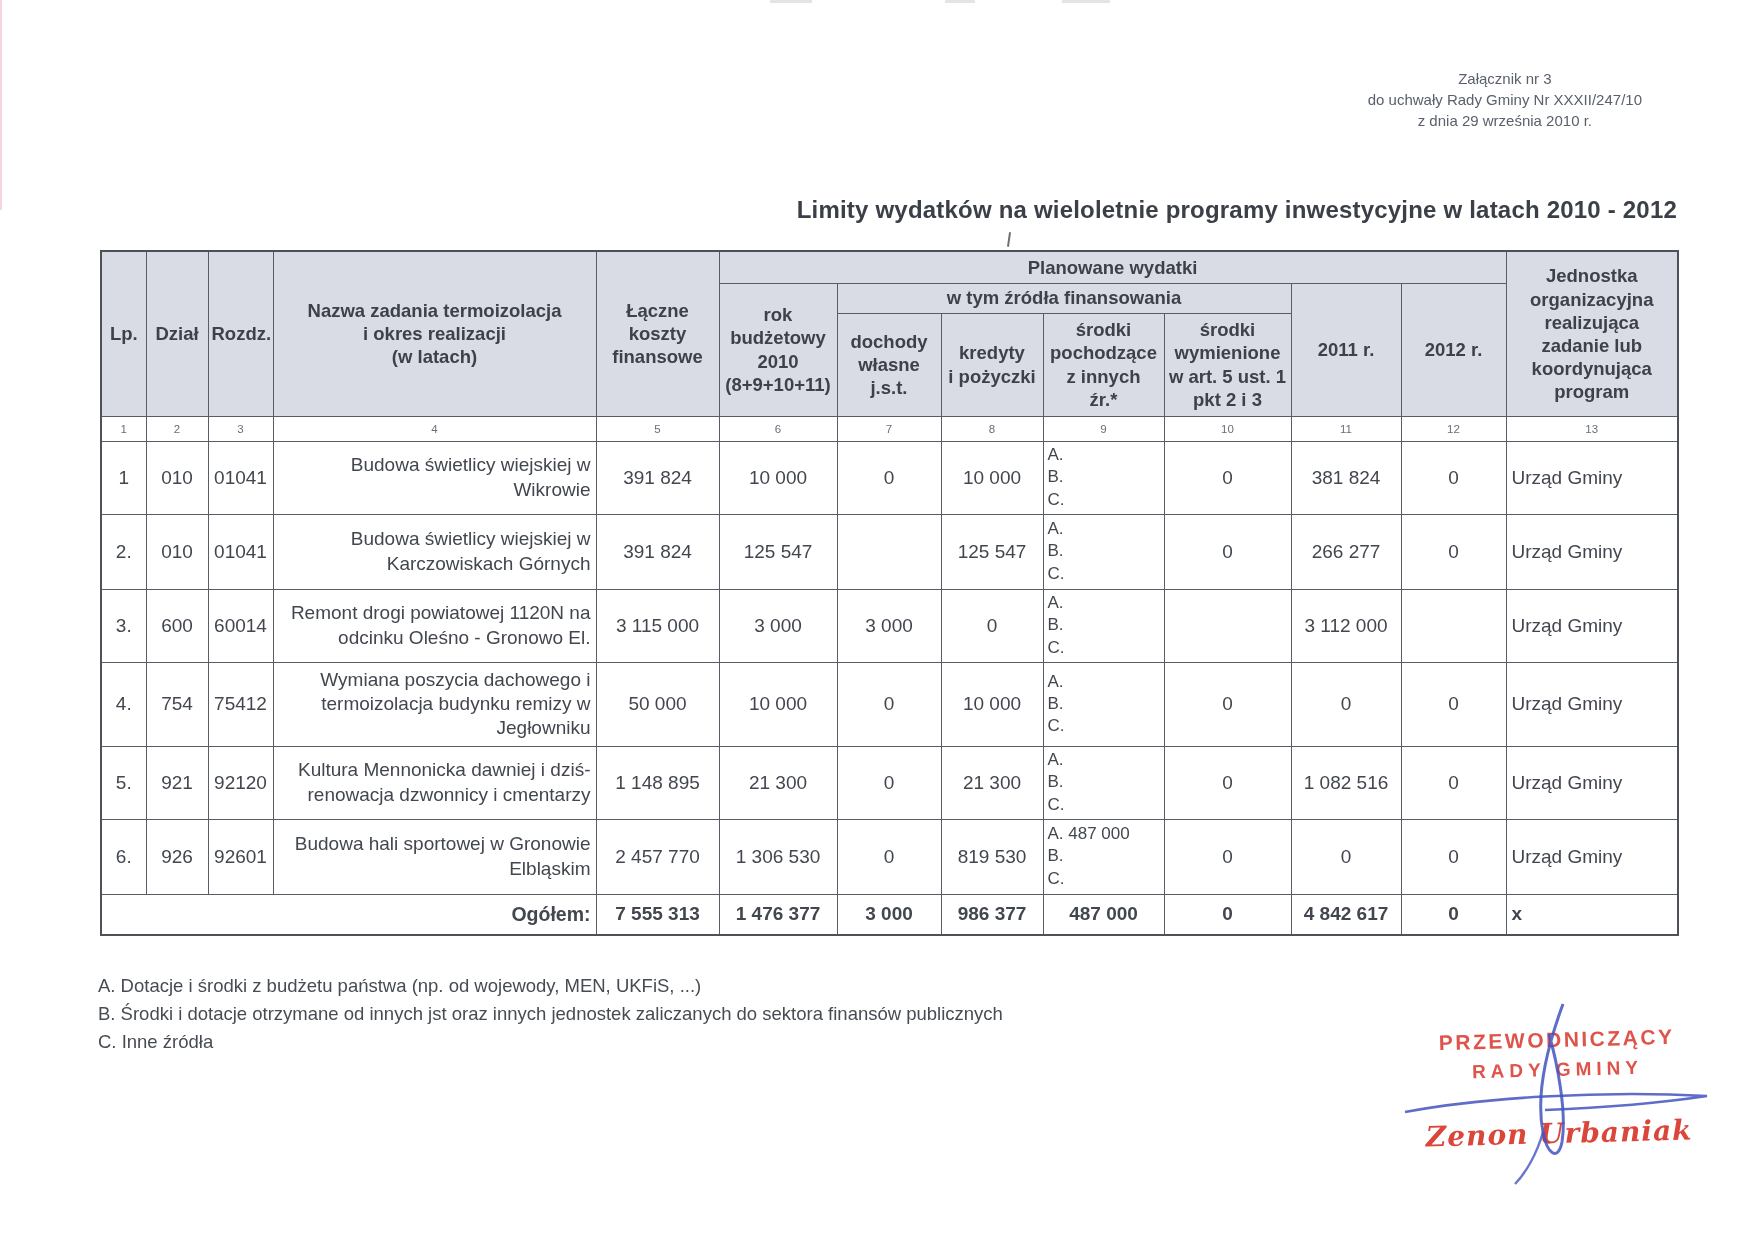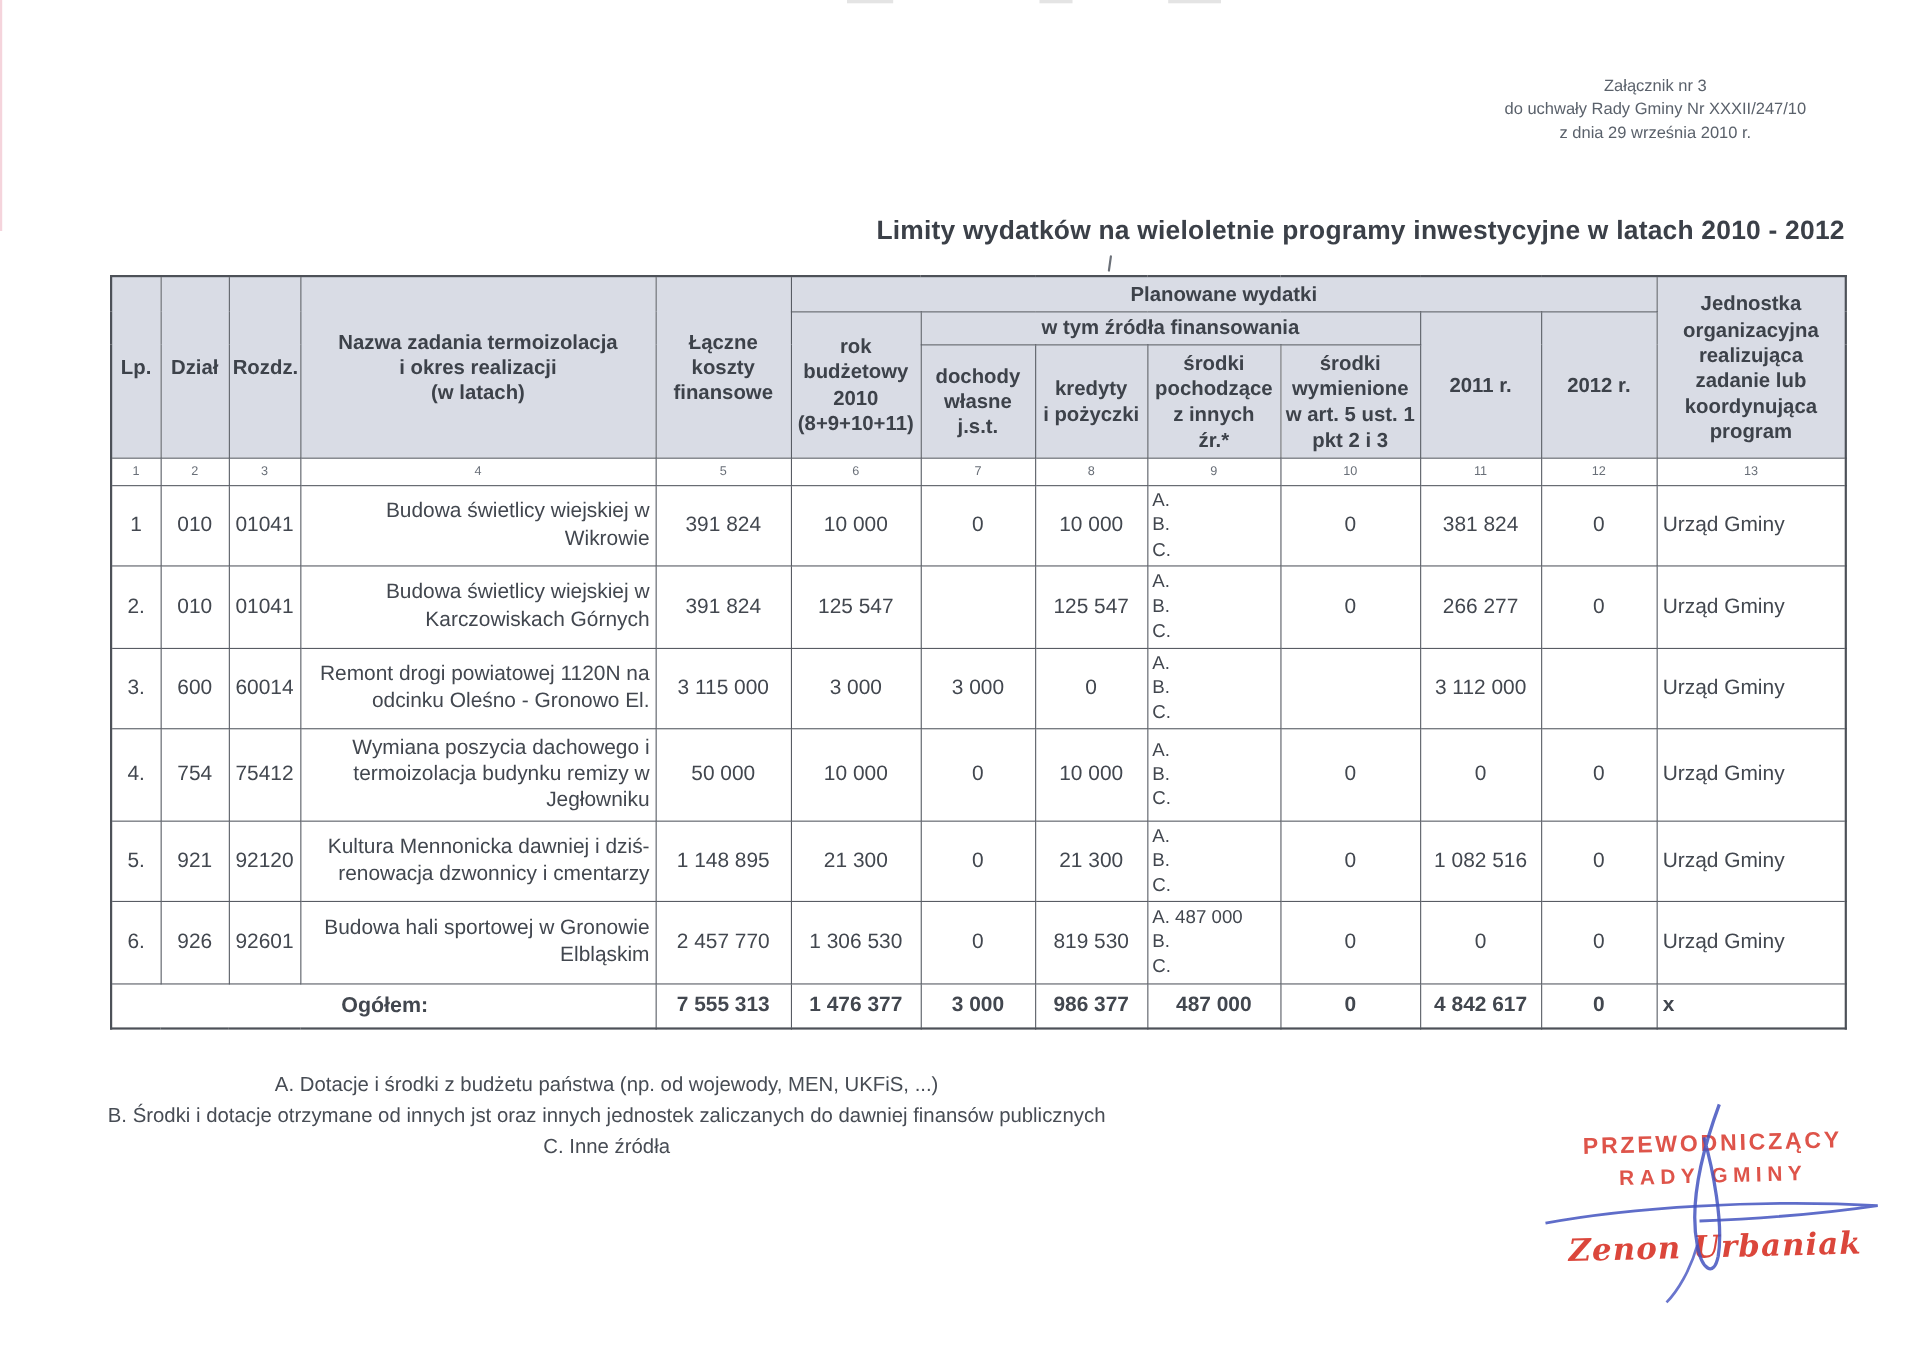--- a/index.html
+++ b/index.html
@@ -38,27 +38,27 @@
   .limits td { font-size:19px; color:#42474f; padding:2px 5px; background:#fff; }
   tr.colnum-row td {
     font-size:11.5px; color:#696f78; text-align:center; height:25px; padding:1px;
   }
   td.num { text-align:center; padding-right:5px; }
   td.center { text-align:center; }
   td.name-cell { text-align:right; padding-left:7px; line-height:1.28; }
   td.src-cell { text-align:left; font-size:17px; line-height:1.3; padding-left:4px; }
   td.jedn-cell { text-align:left; }
   tr.total-row td { font-weight:bold; height:41px; }
-  tr.total-row td.label { text-align:center; padding-left:7px; font-size:19.5px;margin-left:24px; }
+  tr.total-row td.label { text-align:right; padding-left:7px; font-size:19.5px;margin-left:24px; }
 
   .footnotes {
     position:absolute; left:98px; top:972px;
     font-size:18.5px; line-height:28px; color:#474c54;
   }
-  .footnote { white-space:pre;text-align:center; }
+  .footnote { white-space:pre; }
 
   .stamp {
     position:absolute; left:1408px; top:1028px; width:300px; text-align:center;
     color:rgba(216,54,42,0.85); font-weight:bold; transform:rotate(-1.5deg);
   }
   .stamp-line1 { font-size:21px; letter-spacing:2.5px; }
   .stamp-line2 { font-size:19px; letter-spacing:5px; margin-top:7px; }
   .stamp-sig {
     margin-top:36px; font-family:"DejaVu Serif", serif; font-style:italic;
     font-size:28px; letter-spacing:1px; color:rgba(216,54,42,0.92); font-weight:bold;
@@ -270,21 +270,21 @@
     <td class="num">0</td>
     <td class="num">4 842 617</td>
     <td class="num">0</td>
     <td class="jedn-cell">x</td>
   </tr>
   </tbody>
 </table>
 
 <div class="footnotes">
   <div class="footnote">A. Dotacje i środki z budżetu państwa (np. od wojewody, MEN, UKFiS, ...)</div>
-  <div class="footnote">B. Środki i dotacje otrzymane od innych jst oraz innych jednostek zaliczanych do dawniej finansów publicznych</div>
+  <div class="footnote">B. Środki i dotacje otrzymane od innych jst oraz innych jednostek zaliczanych do sektora finansów publicznych</div>
   <div class="footnote">C. Inne źródła</div>
 </div>
 
 <div class="stamp">
   <div class="stamp-line1">PRZEWODNICZĄCY</div>
   <div class="stamp-line2">RADY GMINY</div>
   <div class="stamp-sig">Zenon Urbaniak</div>
 </div>
 
 <svg class="blue-signature" width="330" height="190" viewBox="0 0 330 190">

